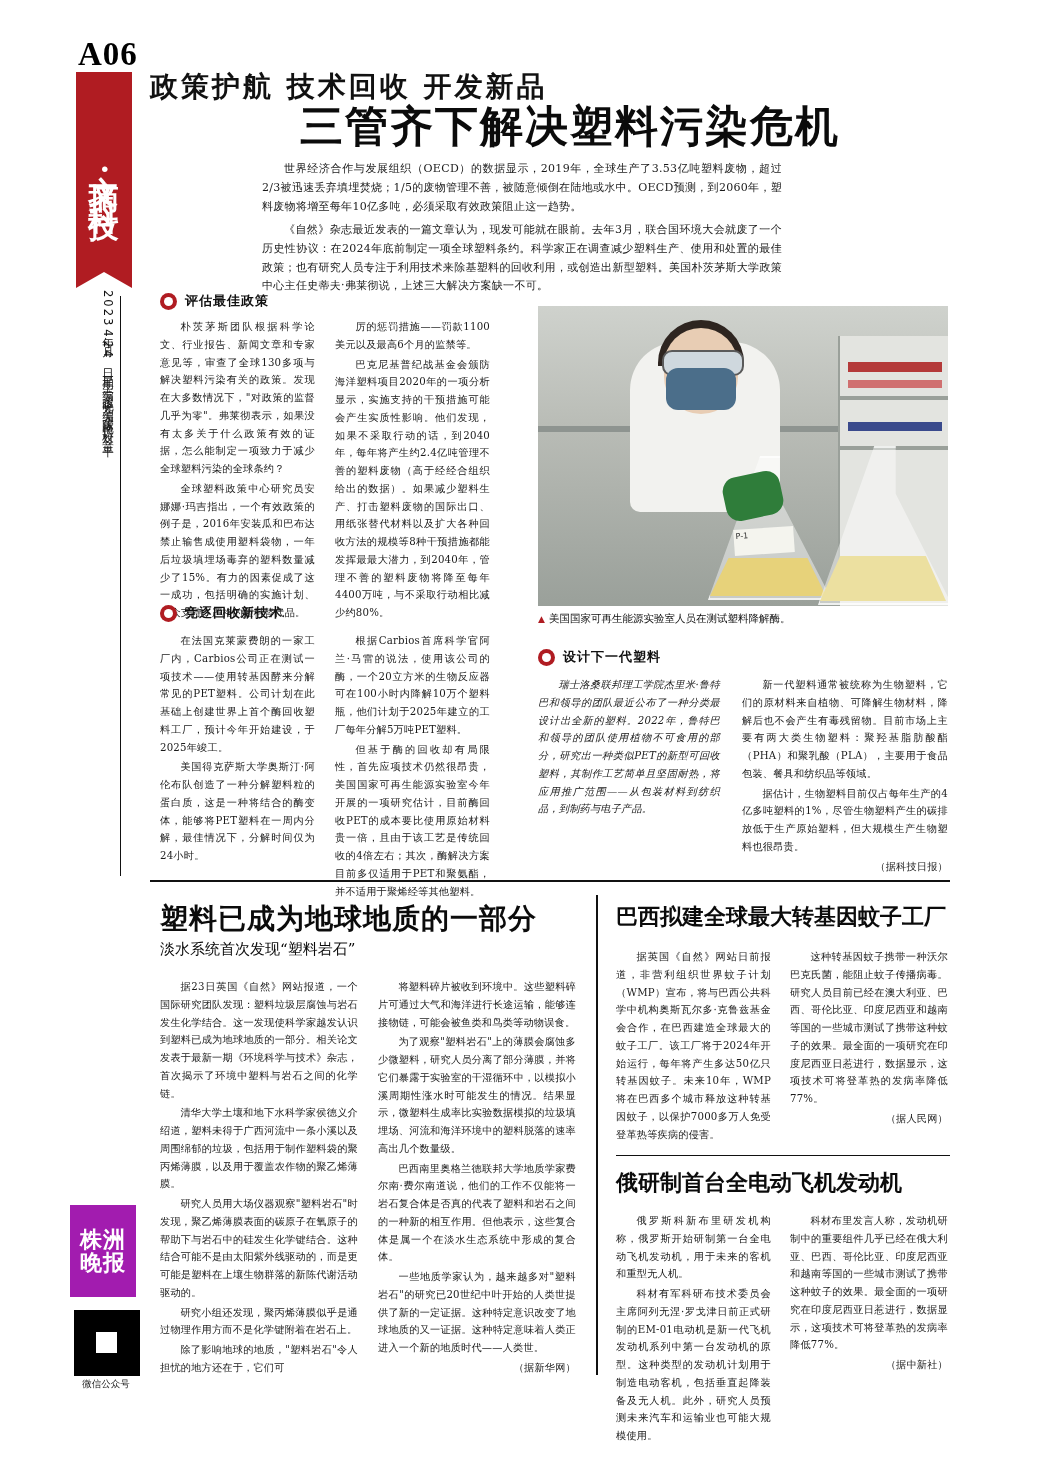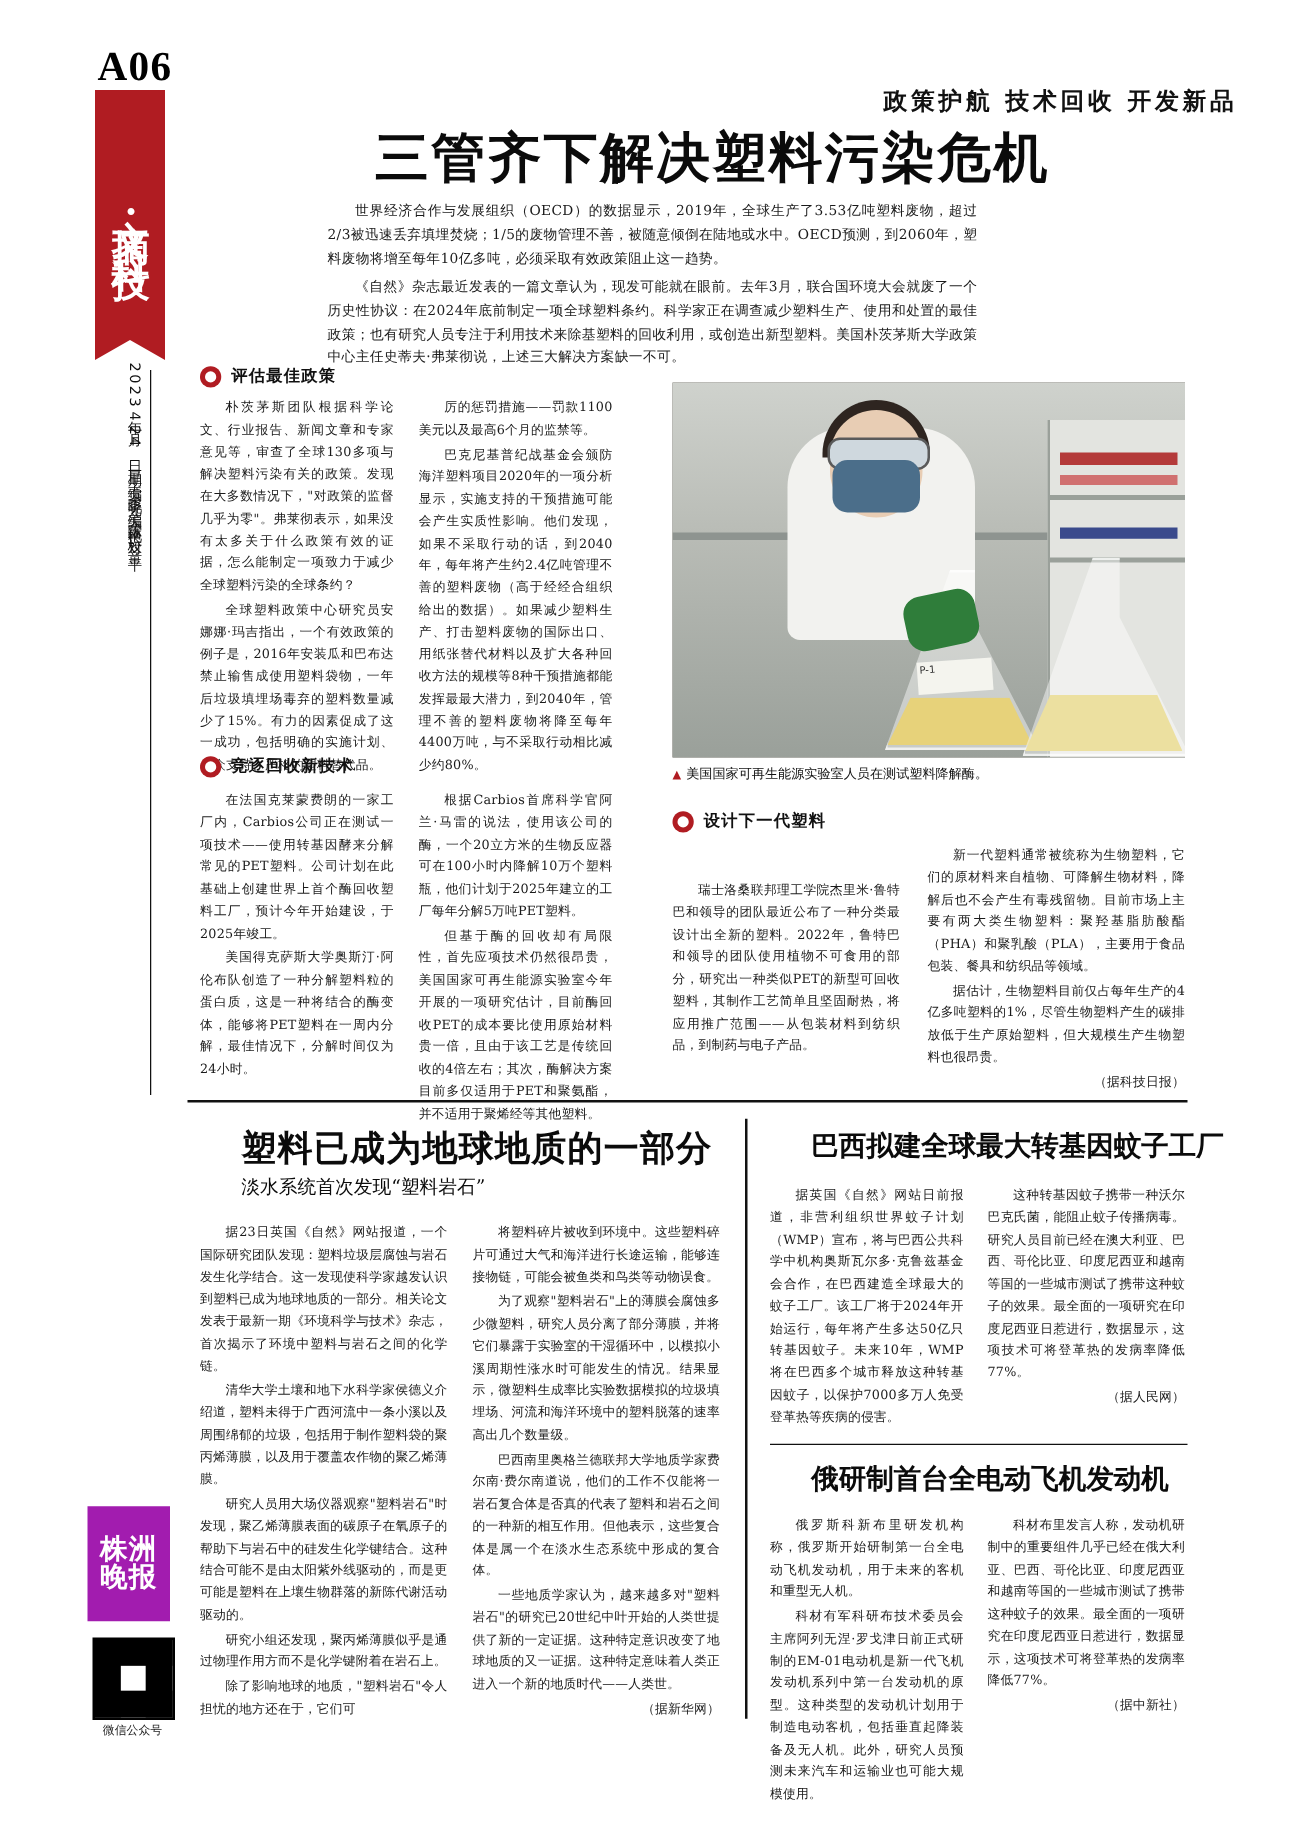--- a/index.html
+++ b/index.html
@@ -62,23 +62,23 @@
     background-color:#fff;
     border:2px solid #000;
   }
   .qr-cap{
     position:absolute;left:68px;top:1378px;width:76px;text-align:center;
     font-size:9.5px;color:#222;
   }
 
   
   .kicker{
-    position:absolute;left:150px;top:68px;width:840px;text-align:right;
-    font-family:"DejaVu Serif","Liberation Serif",serif;
-    font-size:19px;letter-spacing:3px;color:#111;font-weight:bold;
+    position:absolute;left:150px;top:68px;width:840px;text-align:left;
+    font-family:"DejaVu Serif","Liberation Serif",serif;
+    font-size:28px;letter-spacing:3px;color:#111;font-weight:bold;
   }
   .headline{
     position:absolute;left:150px;top:98px;width:840px;text-align:center;
     font-family:"DejaVu Serif","Liberation Serif",serif;
     font-size:43px;font-weight:bold;letter-spacing:2px;color:#0b0b0b;
   }
   .lead{
     position:absolute;left:262px;top:160px;width:520px;
     font-family:"DejaVu Serif","Liberation Serif",serif;
     font-size:11px;line-height:1.72;text-align:justify;color:#1a1a1a;
@@ -150,21 +150,21 @@
     font-family:"DejaVu Serif","Liberation Serif",serif;
     font-size:10.5px;color:#111;
   }
   .caption .tri{color:#b01c22;font-size:9px;margin-right:4px;}
 
   
   .hr{position:absolute;background:#111;}
   .sub-head{
     position:absolute;
     font-family:"DejaVu Serif","Liberation Serif",serif;
-    font-weight:bold;color:#0b0b0b;margin-left:33px;
+    font-weight:bold;color:#0b0b0b;
   }
 </style>
 </head>
 <body>
 
 <div class="page">
 
   <div class="page-num">A06</div>
 
   <div class="rail-banner">
@@ -242,21 +242,21 @@
   </div>
   <div class="caption">
     <span class="tri">▲</span><span>美国国家可再生能源实验室人员在测试塑料降解酶。</span>
   </div>
 
   <div class="sec" style="left:538px;top:648px;">
     <span class="dot"></span>
     <span class="t">设计下一代塑料</span>
   </div>
 
-  <div class="col" style="left:538px;top:704px;width:182px;">
+  <div class="col" style="left:538px;top:676px;width:182px;font-style:italic;">
     <p>瑞士洛桑联邦理工学院杰里米·鲁特巴和领导的团队最近公布了一种分类最设计出全新的塑料。2022年，鲁特巴和领导的团队使用植物不可食用的部分，研究出一种类似PET的新型可回收塑料，其制作工艺简单且坚固耐热，将应用推广范围——从包装材料到纺织品，到制药与电子产品。</p>
   </div>
   <div class="col" style="left:742px;top:676px;width:206px;">
     <p>新一代塑料通常被统称为生物塑料，它们的原材料来自植物、可降解生物材料，降解后也不会产生有毒残留物。目前市场上主要有两大类生物塑料：聚羟基脂肪酸酯（PHA）和聚乳酸（PLA），主要用于食品包装、餐具和纺织品等领域。</p>
     <p>据估计，生物塑料目前仅占每年生产的4亿多吨塑料的1%，尽管生物塑料产生的碳排放低于生产原始塑料，但大规模生产生物塑料也很昂贵。</p>
     <p class="src">（据科技日报）</p>
   </div>
 
   <div class="hr" style="left:150px;top:880px;width:800px;height:2px;"></div>
   <div class="hr" style="left:596px;top:895px;width:2px;height:480px;"></div>

